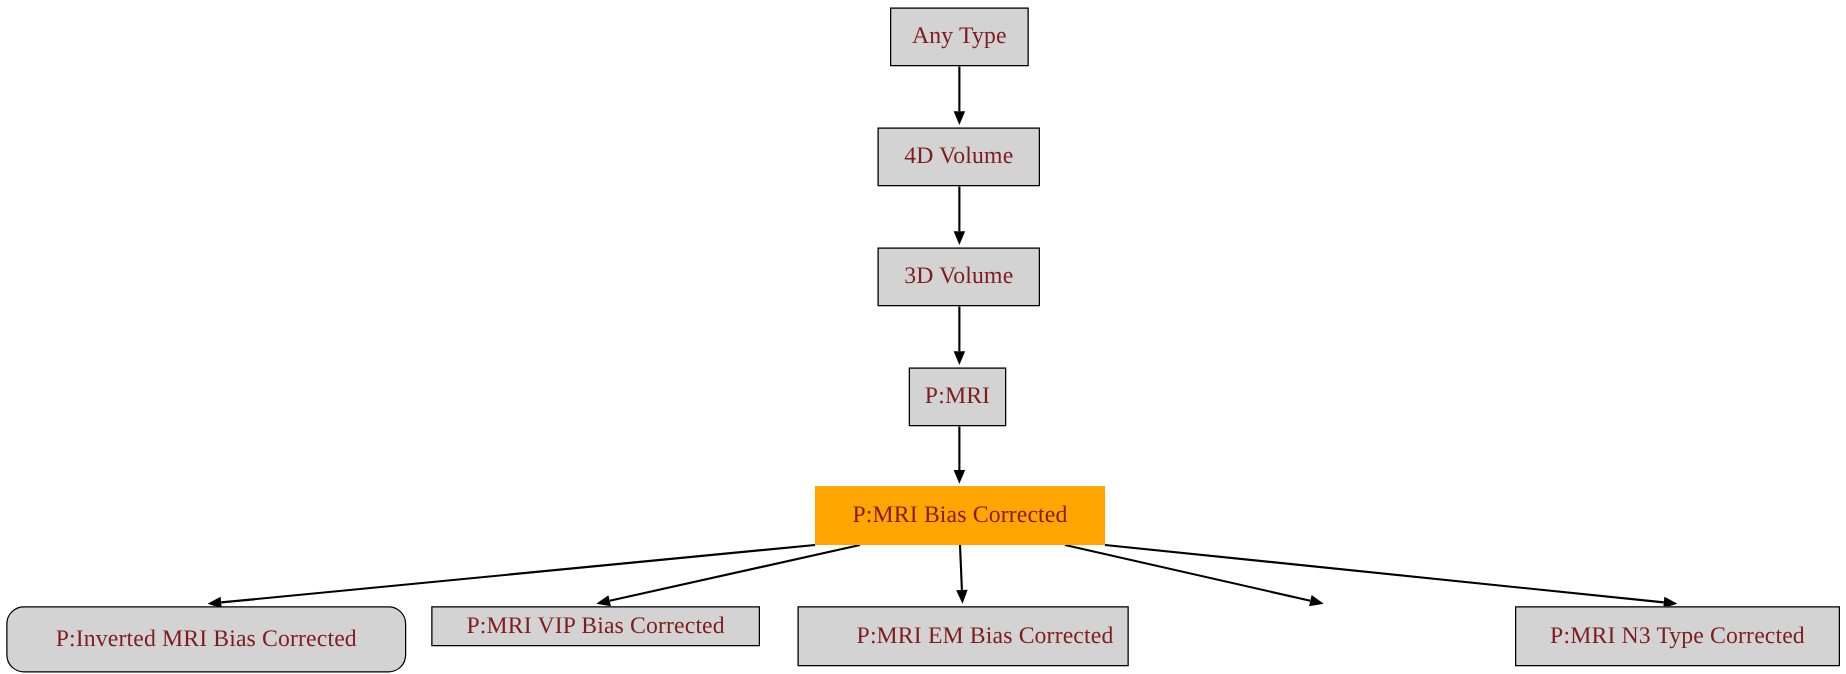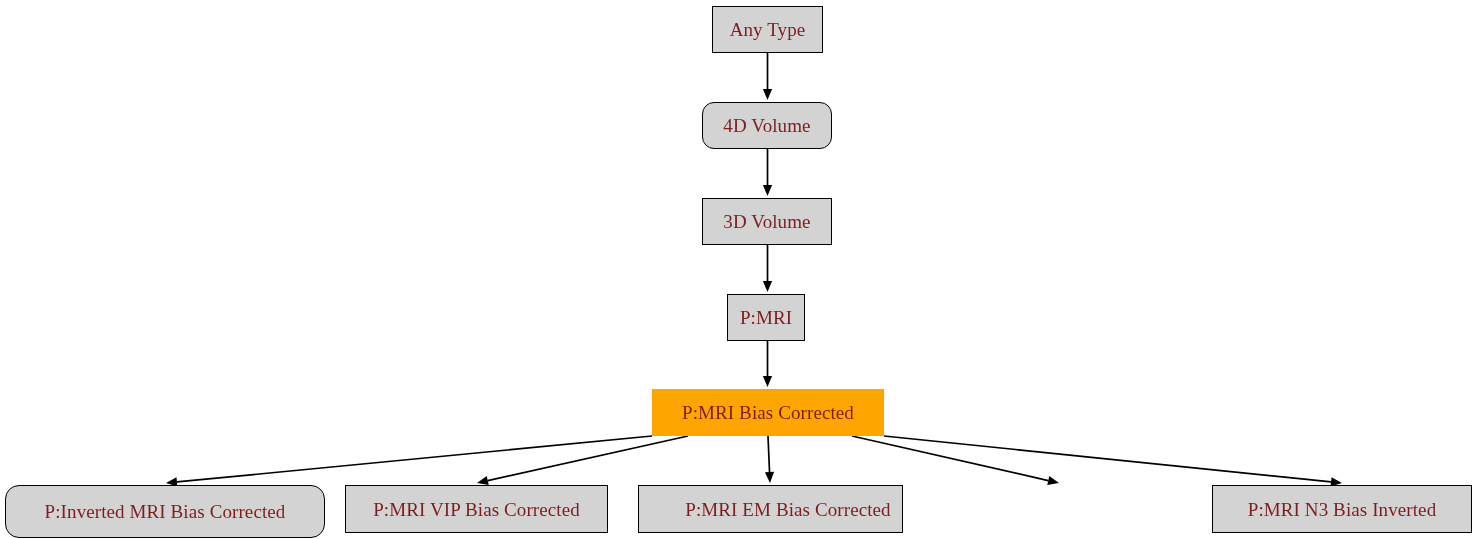--- a/index.html
+++ b/index.html
@@ -85,37 +85,37 @@
         <polygon points="1059,483 1047.2545093663928,485.050231639558 1049.2915501773875,476.07858381241147" fill="#000000"></polygon>
       </g>
       <g>
         <line x1="884" y1="436" x2="1331.0574663703276" y2="481.8770762432432" stroke="#000000" stroke-width="1.7"></line>
         <polygon points="1342,483 1330.5878800720475,486.4530448520153 1331.5270526686077,477.3011076344711" fill="#000000"></polygon>
       </g>
     </svg>
 <div class="node" style="left: 712px; top: 6px; width: 111px; height: 47px;">
       <span class="node-label">Any Type</span>
     </div>
-    <div class="node" style="left: 702px; top: 102px; width: 130px; height: 47px; border-radius: 12px;">
+    <div class="node" style="left: 702px; top: 102px; width: 130px; height: 47px;">
       <span class="node-label">4D Volume</span>
     </div>
     <div class="node" style="left: 702px; top: 198px; width: 130px; height: 47px; text-align: right;">
       <span class="node-label">3D Volume</span>
     </div>
     <div class="node" style="left: 727px; top: 294px; width: 78px; height: 47px;">
       <span class="node-label">P:MRI</span>
     </div>
     <div class="node highlight" style="left: 652px; top: 389px; width: 232px; height: 47px;">
       <span class="node-label">P:MRI Bias Corrected</span>
     </div>
     <div class="node" style="left: 5px; top: 485px; width: 320px; height: 53px; border-radius: 14px;">
       <span class="node-label">P:Inverted MRI Bias Corrected</span>
     </div>
-    <div class="node" style="left: 345px; top: 485px; width: 263px; height: 48px;">
+    <div class="node" style="left: 345px; top: 485px; width: 263px; height: 32px;">
       <span class="node-label">P:MRI VIP Bias Corrected</span>
     </div>
     <div class="node" style="left: 638px; top: 485px; width: 265px; height: 48px; padding-left: 35px;">
       <span class="node-label">P:MRI EM Bias Corrected</span>
     </div>
     <div class="node" style="left: 1212px; top: 485px; width: 260px; height: 48px;">
-      <span class="node-label">P:MRI N3 Bias Inverted</span>
+      <span class="node-label">P:MRI N3 Type Corrected</span>
     </div>
   </div>
 
 </body></html>

